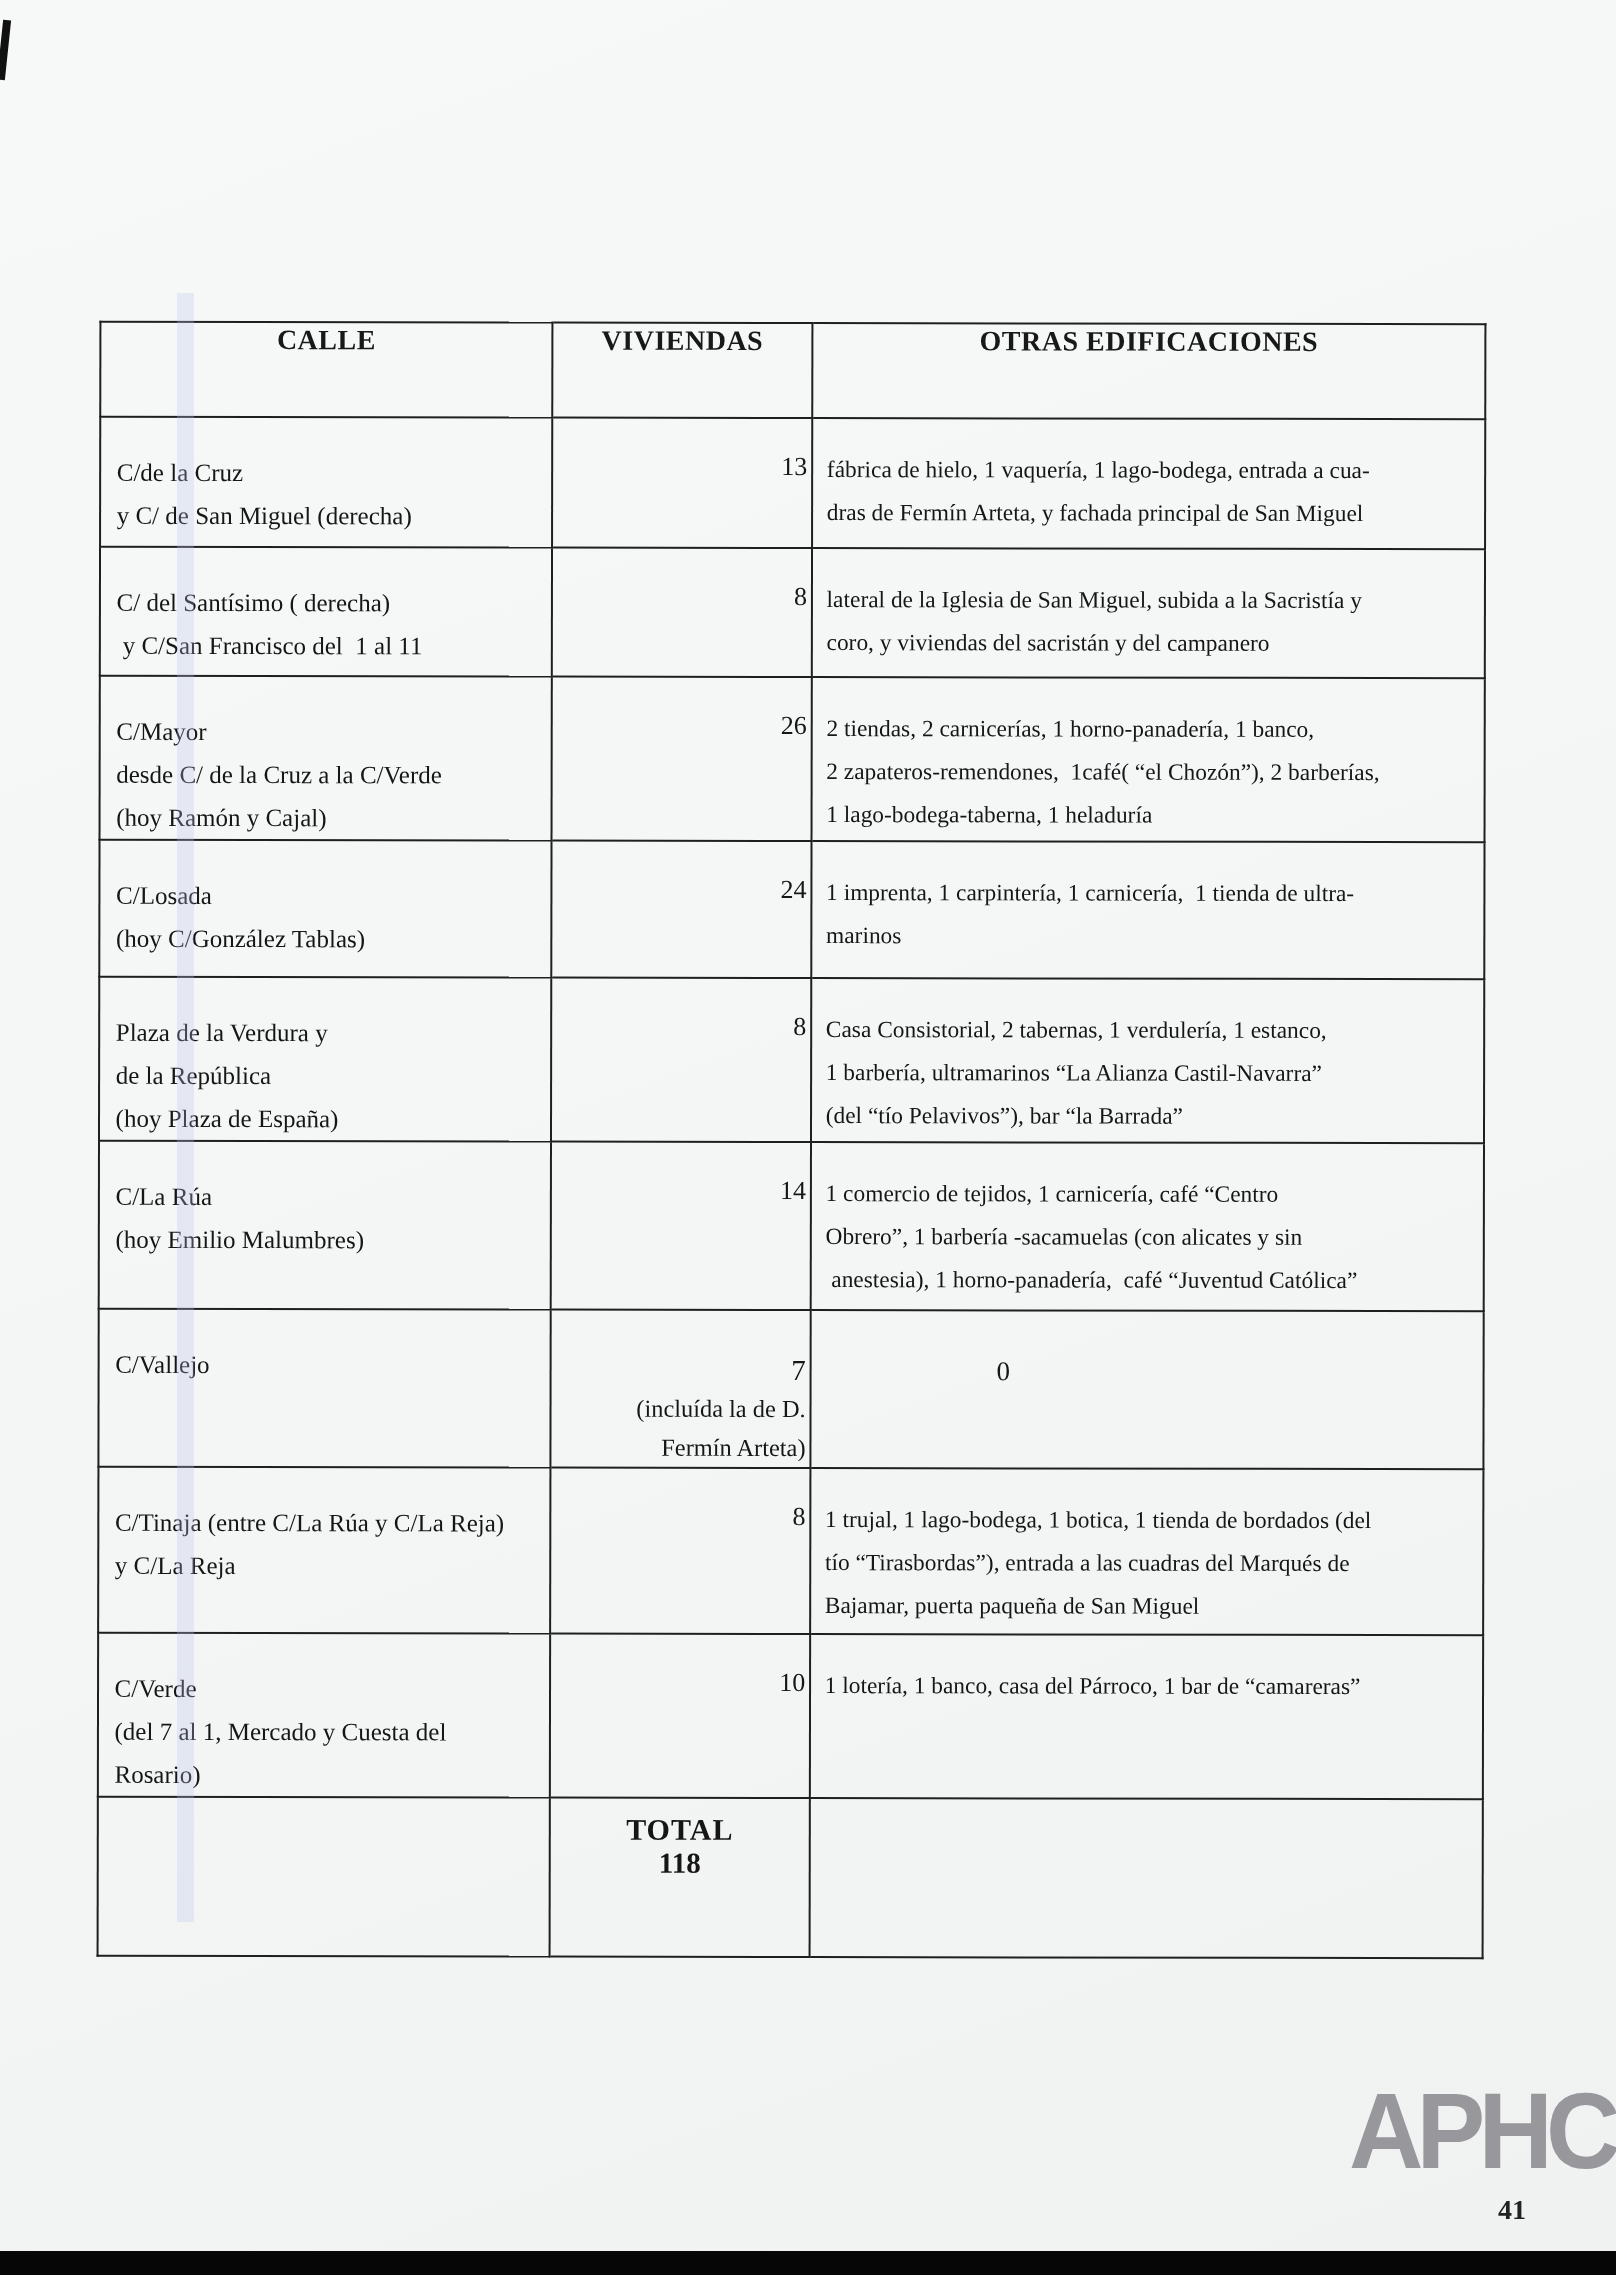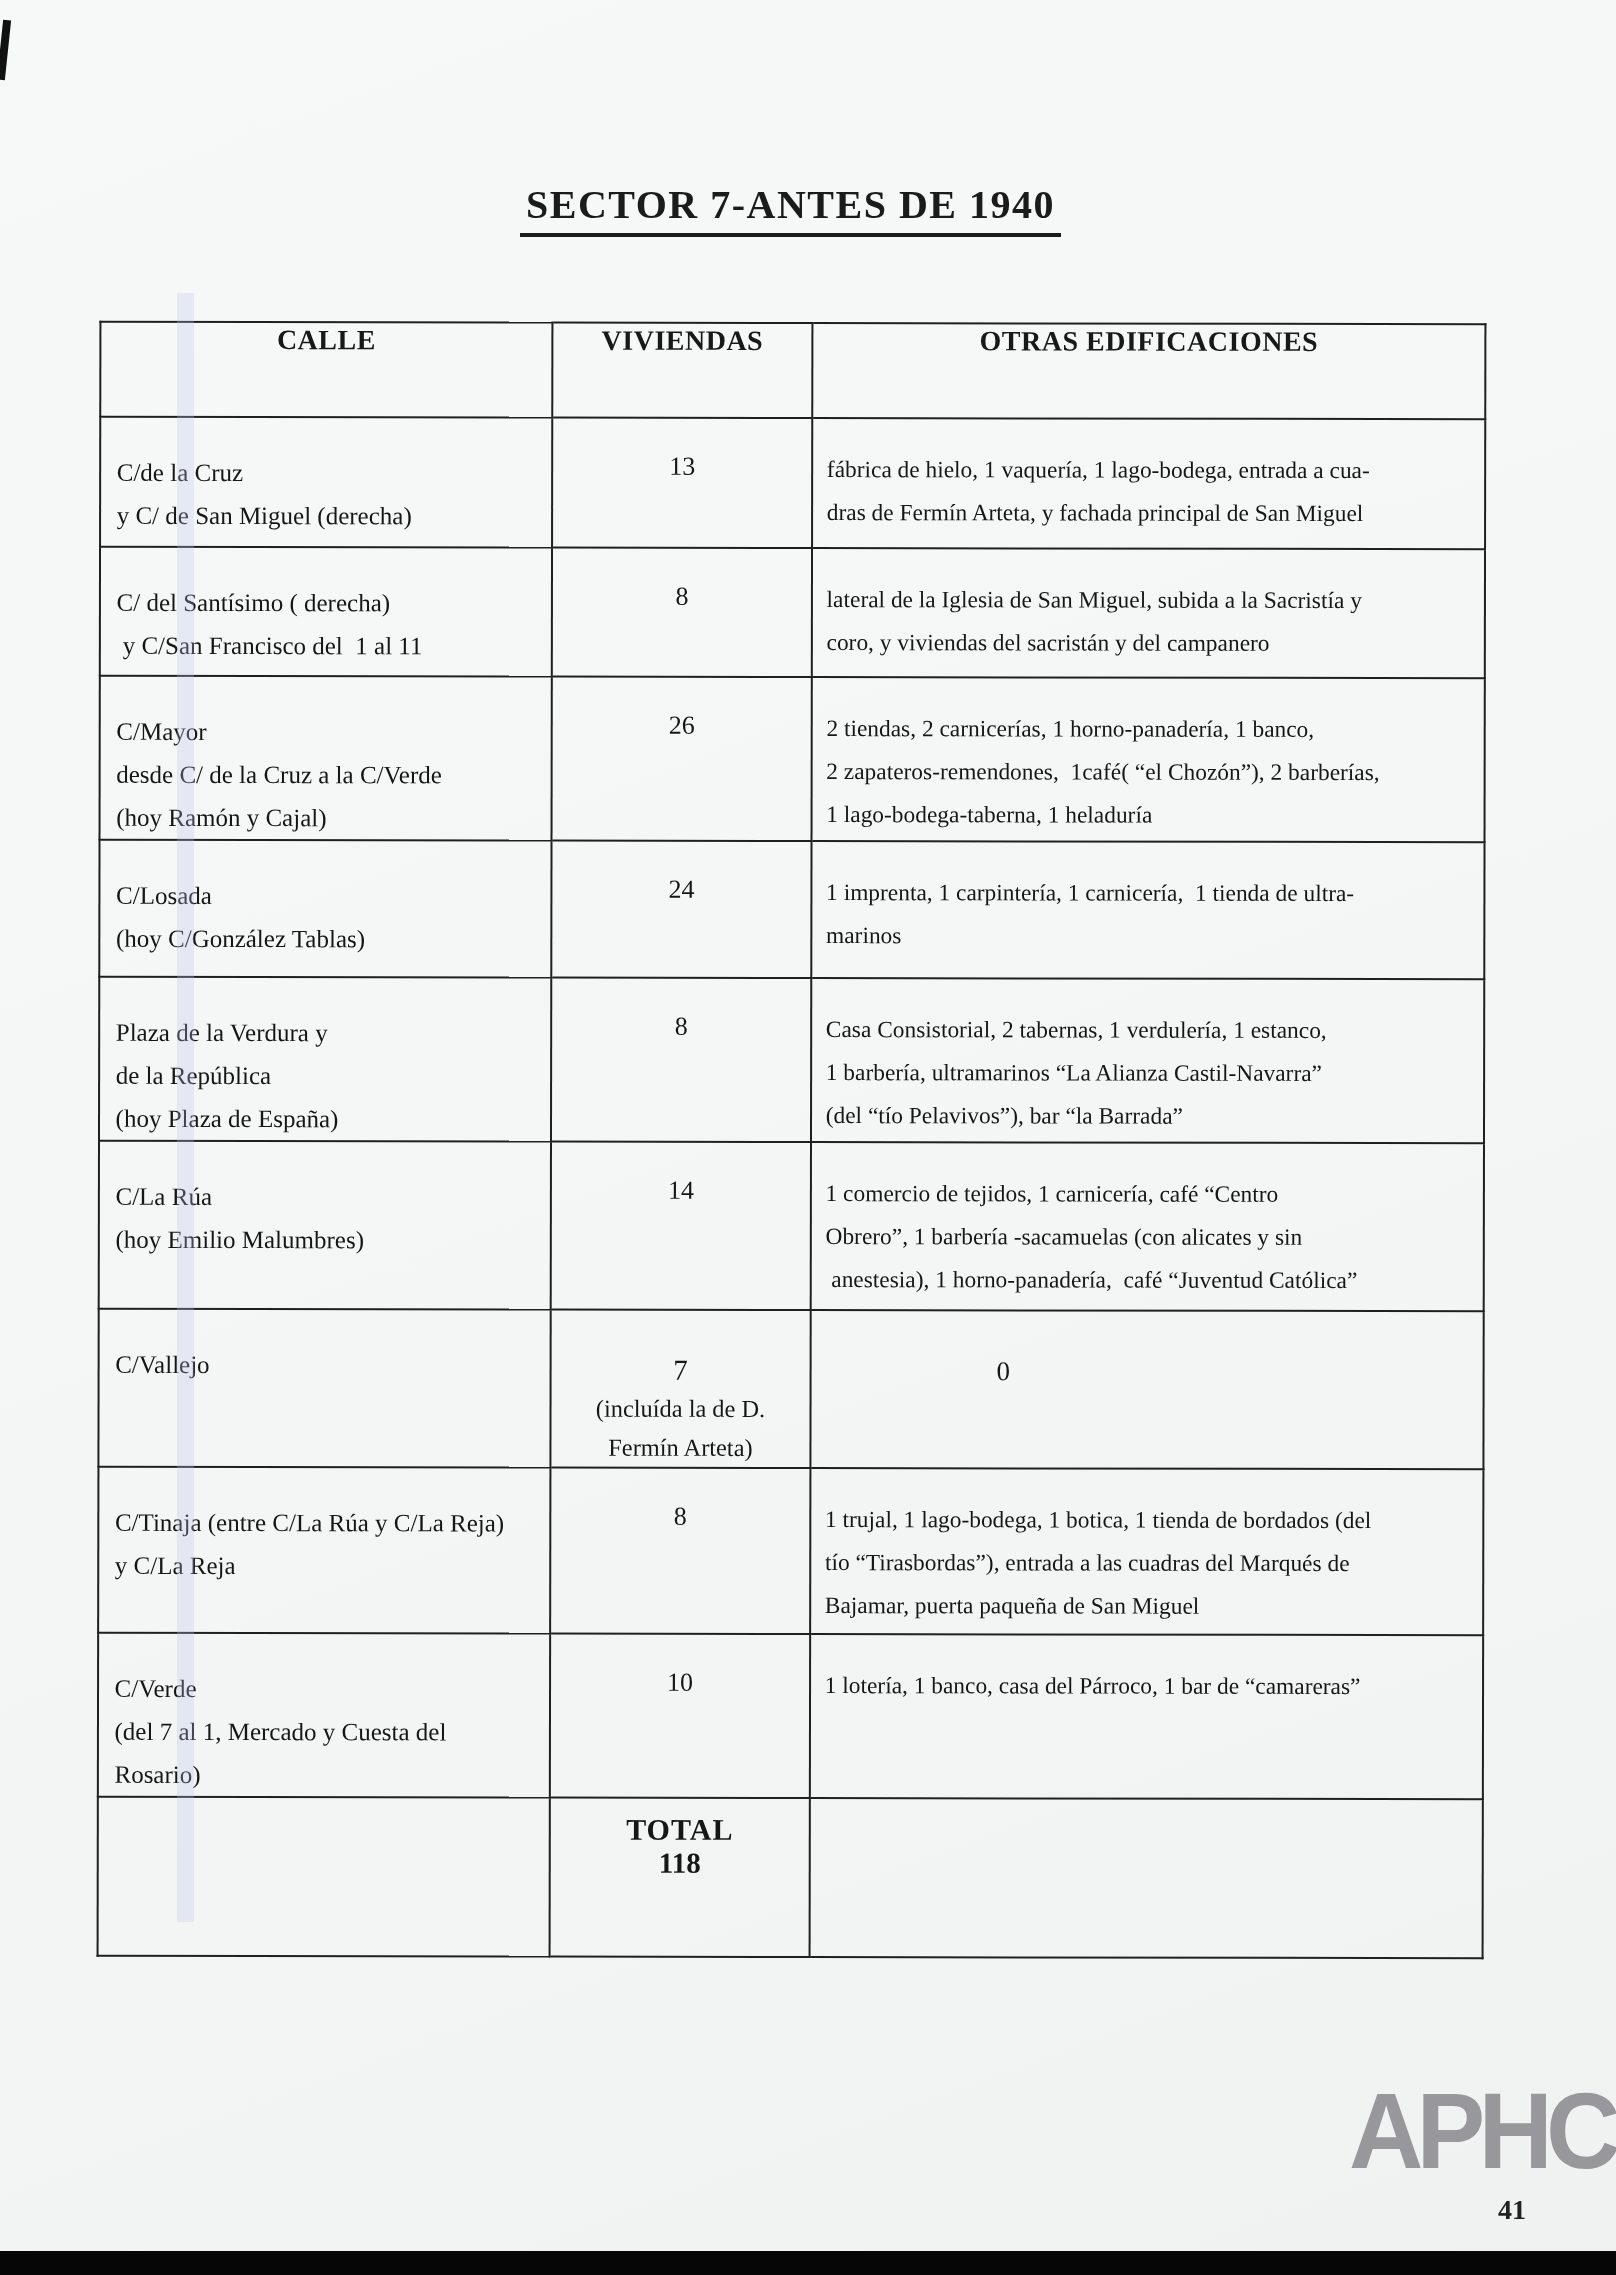--- a/index.html
+++ b/index.html
@@ -50,21 +50,21 @@
   th.hdr{
     vertical-align:middle;text-align:center;
     font-size:28px;font-weight:bold;letter-spacing:0.5px;color:#181818;
   }
   td.c1{
     padding:33px 9.8px 0 15.6px;
     font-size:25px;line-height:43px;white-space:pre-wrap;border-radius:17px;
   }
   td.c2{
     padding:33px 3.9px 0 3.9px;
-    font-size:26px;text-align:center;
+    font-size:26px;text-align:right;
   }
   td.c3{
     padding:29px 11.7px 0 13.7px;
     font-size:23.4px;line-height:43px;white-space:pre-wrap;
   }
   td.c2 .num{display:block;}
   td.c2 .note{display:block;font-size:24.4px;line-height:39px;white-space:pre-wrap;margin-top:2px;}
   td.zero-cell{padding-left:185px;padding-top:39px;font-size:27px;}
   td.total-cell{text-align:center;padding-top:13.7px;border-radius:24px;}
   td.total-cell .total-label{font-size:30px;font-weight:bold;letter-spacing:1px;}
@@ -78,23 +78,20 @@
   .page-number{
     position:absolute;left:1498px;top:2194px;
     font-size:28px;font-weight:bold;color:#222;
   }
 </style>
 </head>
 <body>
 
 <div class="page">
 
-  <div class="title">
-    <span class="title-text">SECTOR 7-ANTES DE 1940</span>
-  </div>
 
   <table class="sector">
     <colgroup>
       <col style="width:452px">
       <col style="width:260px">
       <col style="width:673px">
     </colgroup>
     <tbody>
         <tr style="height:95px">
       <th class="hdr">CALLE</th>

